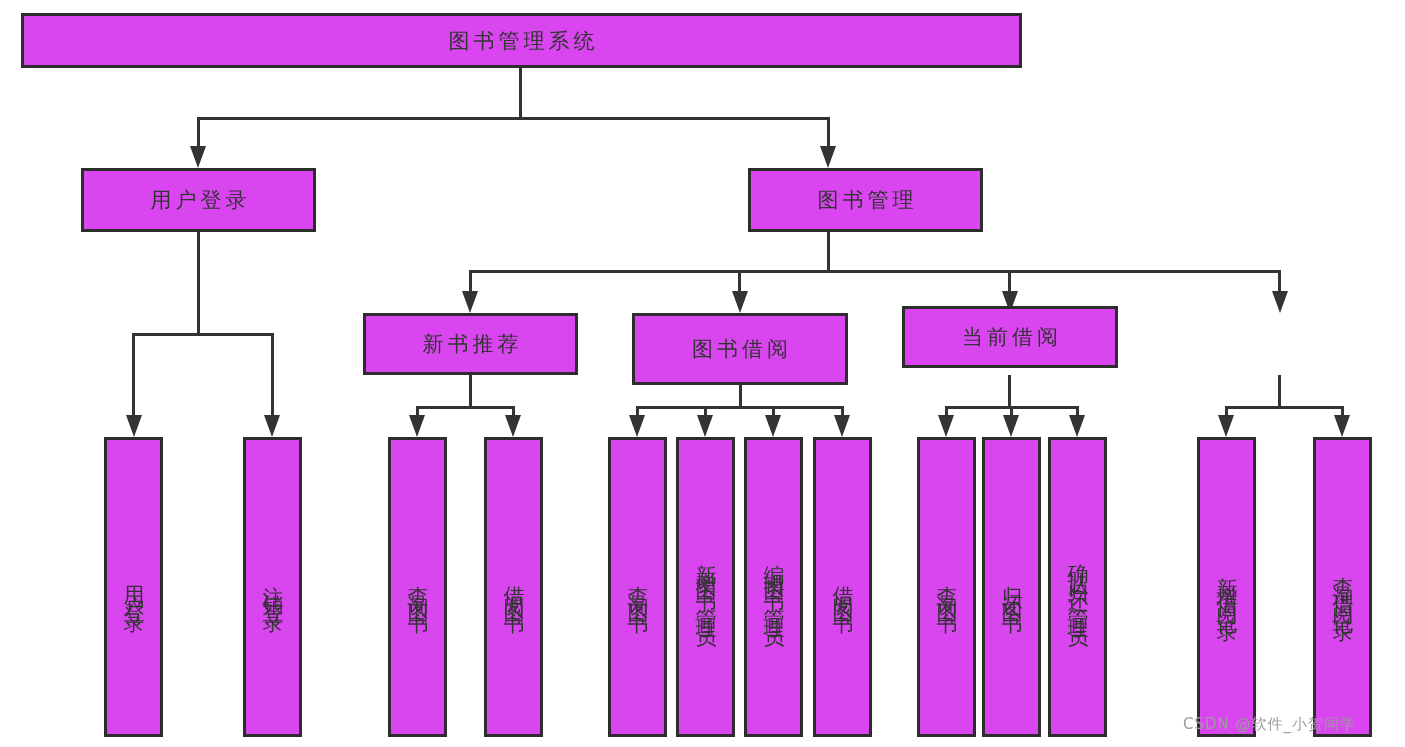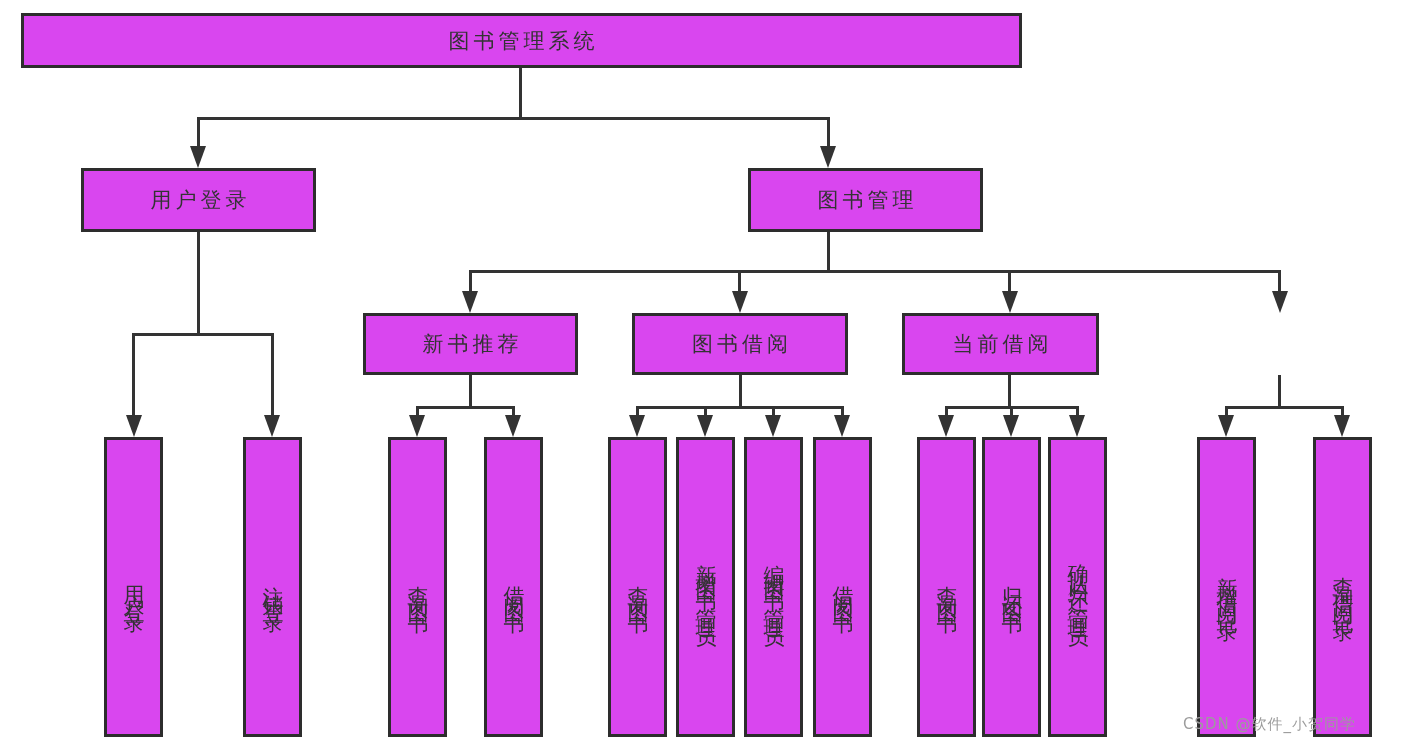--- a/index.html
+++ b/index.html
@@ -101,22 +101,22 @@
   <div class="ah" style="left:1218px;top:415px;"></div>
   <div class="vl" style="left:1341px;top:407px;height:14px;"></div>
   <div class="ah" style="left:1334px;top:415px;"></div>
 
   <div class="box hbox" style="left:21px;top:13px;width:1001px;height:55px;">图书管理系统</div>
 
   <div class="box hbox" style="left:81px;top:168px;width:235px;height:64px;">用户登录</div>
   <div class="box hbox" style="left:748px;top:168px;width:235px;height:64px;">图书管理</div>
 
   <div class="box hbox" style="left:363px;top:313px;width:215px;height:62px;">新书推荐</div>
-  <div class="box hbox" style="left:632px;top:313px;width:216px;height:62px;">图书借阅</div>
-  <div class="box hbox" style="left:902px;top:313px;width:197px;height:62px;">当前借阅</div>
+  <div class="box hbox" style="left:632px;top:313px;width:216px;height:72px;">图书借阅</div>
+  <div class="box hbox" style="left:902px;top:306px;width:216px;height:62px;">当前借阅</div>
 
   <div class="box vbox" style="left:104px;top:437px;width:59px;height:300px;">
     <span class="vtext">用户登录</span>
   </div>
   <div class="box vbox" style="left:243px;top:437px;width:59px;height:300px;">
     <span class="vtext">注销登录</span>
   </div>
 
   <div class="box vbox" style="left:388px;top:437px;width:59px;height:300px;">
     <span class="vtext">查询图书</span>

